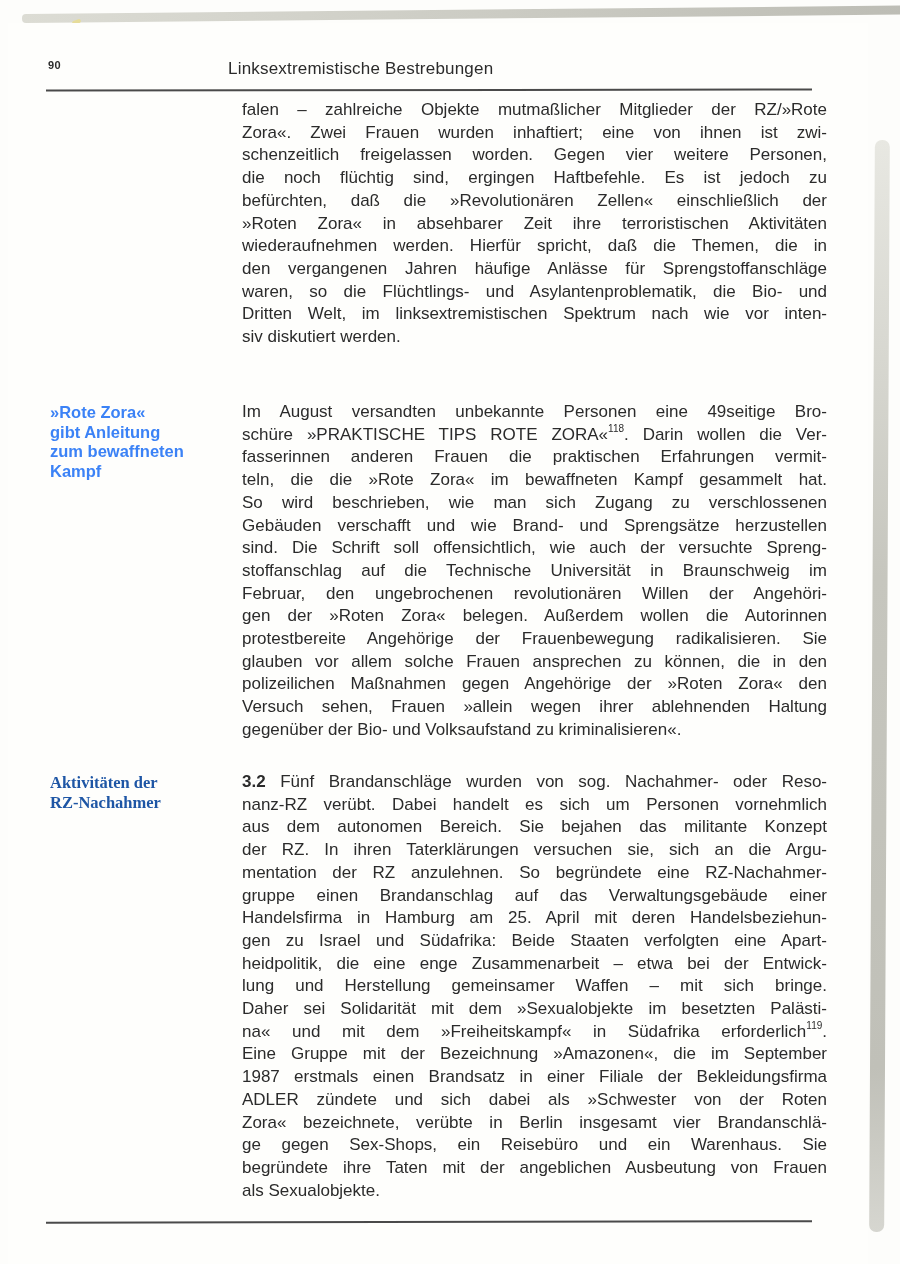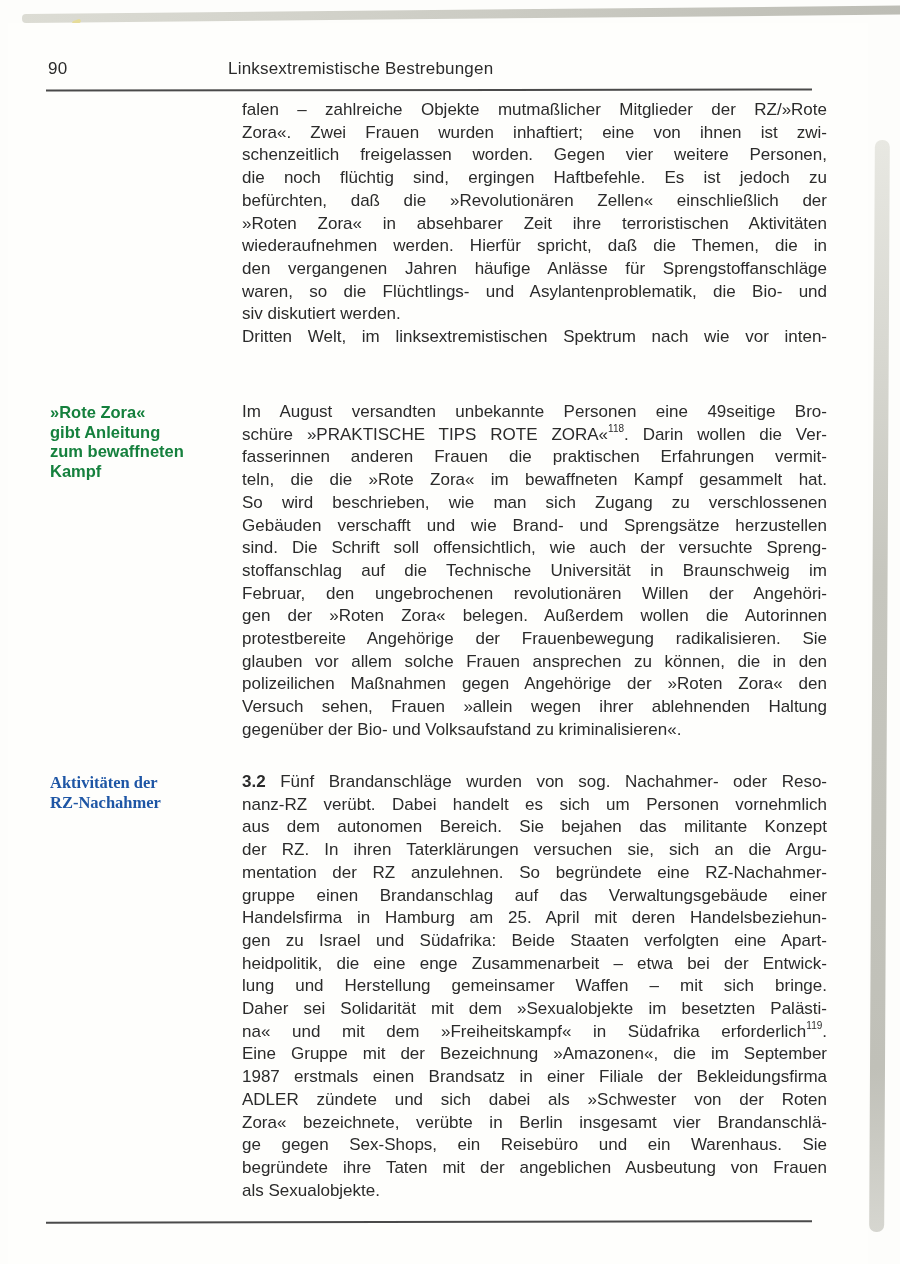--- a/index.html
+++ b/index.html
@@ -32,21 +32,21 @@
     background: #e6dc9a; border-radius: 2px; transform: rotate(-20deg);
   }
 
   .sheet {
     position: absolute; left: 8px; top: 23px; width: 860px; height: 1241px;
     background: #fefefc;
   }
 
   .pagenum {
     position: absolute; left: 40px; top: 36px;
-    font-size: 17px; letter-spacing: 0.3px;
+    font-size: 11px; letter-spacing: 0.3px; font-weight: bold;
   }
   .runhead {
     position: absolute; left: 220px; top: 36px;
     font-size: 17px; letter-spacing: 0.2px;
   }
   .rule {
     position: absolute; left: 38px; width: 766px; height: 0;
     border-top: 2px solid #4a4a4a;
   }
   .rule-top    { top: 66px;  transform: rotate(-0.08deg); }
@@ -85,21 +85,21 @@
   <div class="artifact"></div>
 
   <div class="sheet">
 
     <span class="pagenum">90</span>
 
     <span class="runhead">Linksextremistische Bestrebungen</span>
 
     <div class="rule rule-top"></div>
 
-    <div class="note note1" style="color: #15803d;">
+    <div class="note note1" style="color: #3b82f6;">
         <div class="note-line">»Rote Zora«</div>
         <div class="note-line">gibt Anleitung</div>
         <div class="note-line">zum bewaffneten</div>
         <div class="note-line last">Kampf</div>
       </div>
 
     <div class="note note2" style="color: rgb(30, 86, 165);">
         <div class="note-line">Aktivitäten der</div>
         <div class="note-line last">RZ-Nachahmer</div>
       </div>
@@ -107,22 +107,22 @@
     <div class="para p1">
         <div class="line">falen – zahlreiche Objekte mutmaßlicher Mitglieder der RZ/»Rote</div>
         <div class="line">Zora«. Zwei Frauen wurden inhaftiert; eine von ihnen ist zwi-</div>
         <div class="line">schenzeitlich freigelassen worden. Gegen vier weitere Personen,</div>
         <div class="line">die noch flüchtig sind, ergingen Haftbefehle. Es ist jedoch zu</div>
         <div class="line">befürchten, daß die »Revolutionären Zellen« einschließlich der</div>
         <div class="line">»Roten Zora« in absehbarer Zeit ihre terroristischen Aktivitäten</div>
         <div class="line">wiederaufnehmen werden. Hierfür spricht, daß die Themen, die in</div>
         <div class="line">den vergangenen Jahren häufige Anlässe für Sprengstoffanschläge</div>
         <div class="line">waren, so die Flüchtlings- und Asylantenproblematik, die Bio- und</div>
+        <div class="line">Dritten Welt, im linksextremistischen Spektrum nach wie vor inten-</div>
         <div class="line last">siv diskutiert werden.</div>
-        <div class="line">Dritten Welt, im linksextremistischen Spektrum nach wie vor inten-</div>
       </div>
 
     <div class="para p2">
         <div class="line">Im August versandten unbekannte Personen eine 49seitige Bro-</div>
         <div class="line">schüre »PRAKTISCHE TIPS ROTE ZORA«<sup>118</sup>. Darin wollen die Ver-</div>
         <div class="line">fasserinnen anderen Frauen die praktischen Erfahrungen vermit-</div>
         <div class="line">teln, die die »Rote Zora« im bewaffneten Kampf gesammelt hat.</div>
         <div class="line">So wird beschrieben, wie man sich Zugang zu verschlossenen</div>
         <div class="line">Gebäuden verschafft und wie Brand- und Sprengsätze herzustellen</div>
         <div class="line">sind. Die Schrift soll offensichtlich, wie auch der versuchte Spreng-</div>

